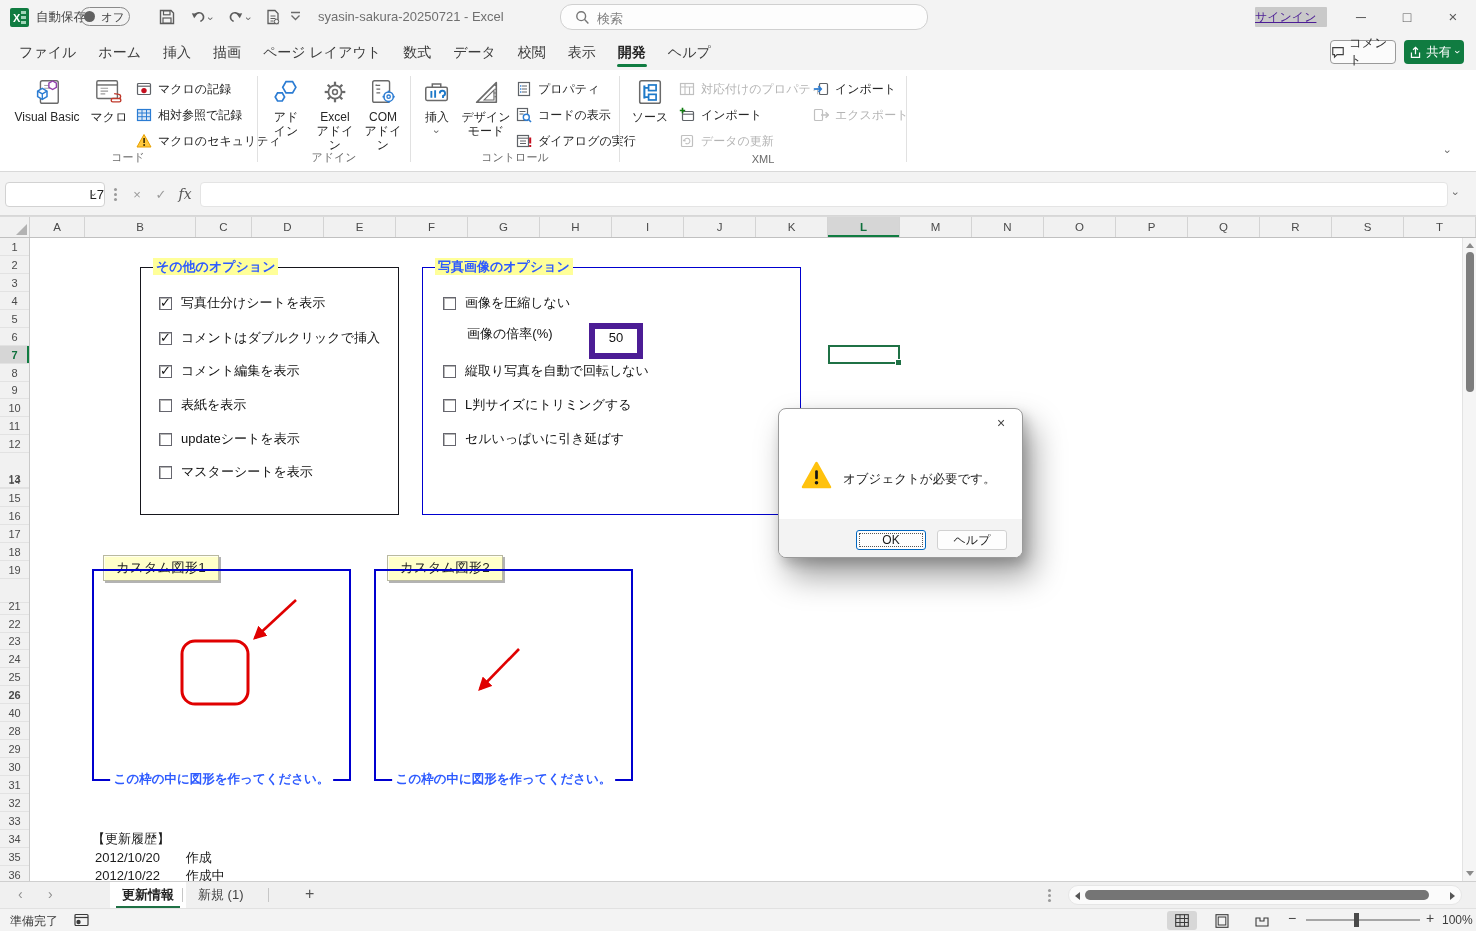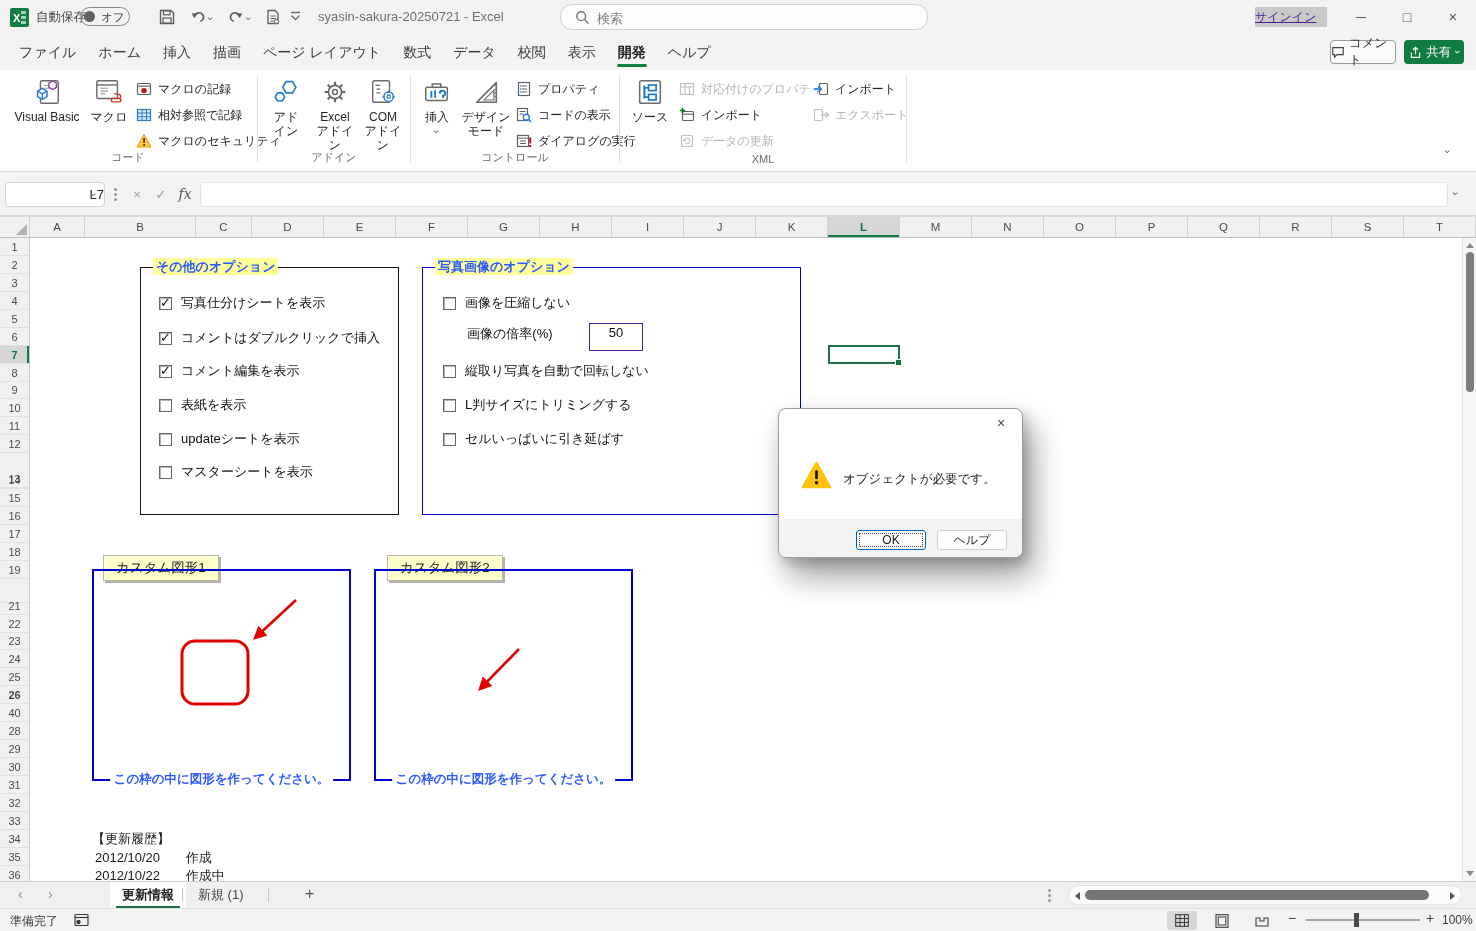--- a/index.html
+++ b/index.html
@@ -78,21 +78,21 @@
 
   .groupbox { position:absolute; background:#fff;margin-left:48px; }
   .gb-black { border:1px solid #16161d; }
   .gb-blue { border:1px solid #0000CF; }
   .gb-title { position:absolute; top:-10px; left:12px; background:#FFFF99; color:#2E5BFF; font-weight:bold; font-size:13px; padding:0 3px; line-height:17px; }
   .cbrow { position:absolute; display:flex; align-items:center; gap:9px; }
   .cb { width:13px; height:13px; background:#fff; border:1px solid #66666e; box-shadow:inset 1px 1px 0 rgba(90,90,90,.45); position:relative; flex:0 0 auto; }
   .cb.checked::after { content:"✓"; position:absolute; left:0px; top:-3px; font-size:13px; font-weight:bold; color:#111; }
   .cblabel { font-size:13px; color:#111; white-space:nowrap; }
   .scale-label { position:absolute; font-size:13px; color:#111; }
-  .scale-input { position:absolute; width:54px; height:28px; background:#fff; border:1px solid #4c1d95; text-align:center; font-size:13px; color:#111; line-height:18px; }
+  .scale-input { position:absolute; width:54px; height:36px; background:#fff; border:6px solid #4c1d95; text-align:center; font-size:13px; color:#111; line-height:18px; }
 
   .shape-label { position:absolute; background:#FFFFC9; border:1px solid #b9b9a0; box-shadow:2px 2px 0 #b3b3b3, inset 1px 1px 0 #ffffee; padding:3px 12px; font-size:13.5px; color:#222; white-space:nowrap; }
   .frame { position:absolute; border:2px solid #0000CF; }
   .frame-caption { position:absolute; bottom:-9px; background:#fff; color:#2E5BFF; font-weight:bold; font-size:12.5px; padding:0 4px; white-space:nowrap; }
   .center-cap { left:50%; transform:translateX(-50%); }
   .history { position:absolute; font-size:13px; color:#1b1b1b; }
 
   
   .vba { position:absolute; left:748px; top:170px; width:245px; height:150px; background:#fff; border:1px solid #9a9a9a; border-radius:8px; box-shadow:10px 18px 32px rgba(0,0,0,.38), 4px 6px 12px rgba(0,0,0,.18); overflow:hidden; }
   .vba-title { position:absolute; left:0; top:0; right:0; height:30px; font-size:12.5px; color:#1a1a1a; line-height:30px; padding-left:13px; }

